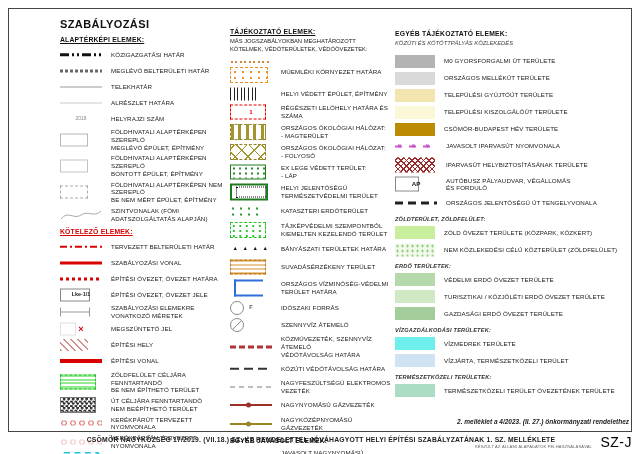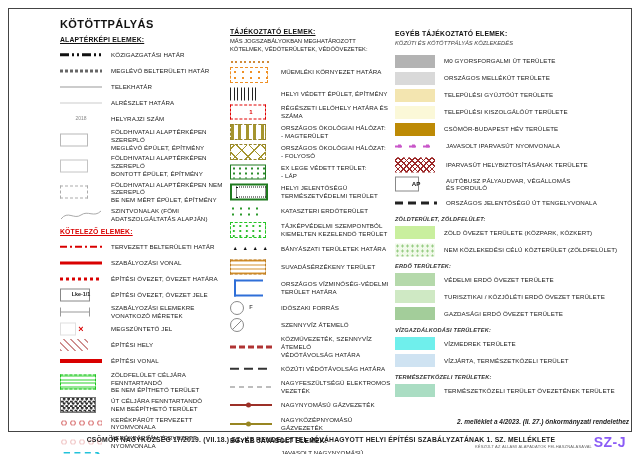--- a/index.html
+++ b/index.html
@@ -121,30 +121,30 @@
   .s-bus-station .symtxt{font-size:6.2px;font-weight:bold;color:#222;}
   .s-national-road-axis::before{height:3px;background:repeating-linear-gradient(90deg,#222 0 8px,transparent 8px 13px);}
   .s-green-public-dotted{width:40px;flex-basis:40px;}
   .s-green-public-dotted::before{width:40px;height:13px;background:
       radial-gradient(circle 1px at 2.5px 2.5px,#97cc85 1px,transparent 1.3px) 0 0/5px 5px,#f1f9ea;}
 
   
   .footer-note{position:absolute;right:13px;top:418px;font-size:6.5px;font-style:italic;font-weight:bold;color:#222;}
   .footer-title{position:absolute;left:0;right:0;top:436px;text-align:center;font-size:6.8px;font-weight:bold;color:#222;letter-spacing:.2px;}
   .footer-credit{position:absolute;right:50px;top:444px;font-size:4px;color:#666;letter-spacing:.2px;}
-  .footer-logo{position:absolute;right:16px;top:434px;font-size:14px;font-weight:bold;color:#8b5cf6;letter-spacing:.5px;}
+  .footer-logo{position:absolute;right:10px;top:434px;font-size:14px;font-weight:normal;color:#000000;letter-spacing:.5px;}
 </style>
 </head>
 <body>
 
 <div class="sheet">
   <div class="frame"></div>
   <div>
       <div class="col col-0">
-        <div class="col-title">KÖTÖTTPÁLYÁS</div>
+        <div class="col-title">SZABÁLYOZÁSI</div>
         <div class="sec-title main u">ALAPTÉRKÉPI ELEMEK:</div>
         <div class="item">
           <span class="sym s-admin-boundary"></span>
           <span class="lbl">KÖZIGAZGATÁSI HATÁR</span>
         </div>
         <div class="item">
           <span class="sym s-existing-innerarea-boundary"></span>
           <span class="lbl">MEGLÉVŐ BELTERÜLETI HATÁR</span>
         </div>
         <div class="item">

